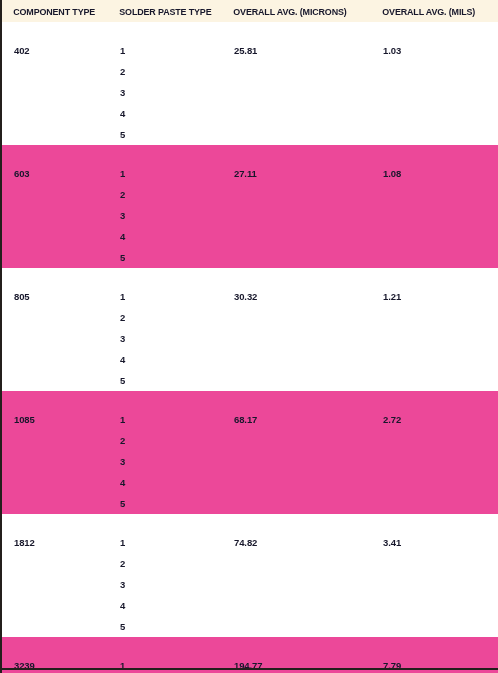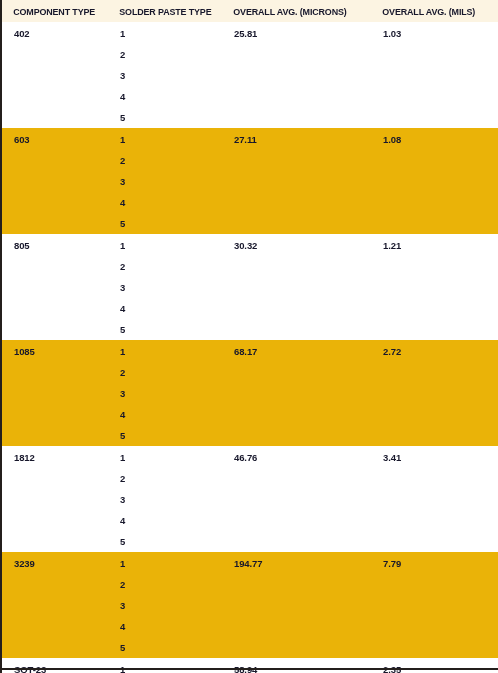--- a/index.html
+++ b/index.html
@@ -64,24 +64,24 @@
     font-weight: bold;
     letter-spacing: -0.1px;
     padding: 0 0 0 12px;
     vertical-align: middle;
     color: #17172b;
     white-space: nowrap;
     line-height: 21px;
   }
 
   tbody tr.band-white td { background: #ffffff; }
-  tbody tr.band-cream td { background: #eab308; margin-left: 36px; }
+  tbody tr.band-cream td { background: #ec4899; margin-left: 36px; }
 
   tbody tr.group-first td {
-    padding-top: 1px;
+    padding-top: 18px;
   }
 
   .cell-empty { color: transparent; }
 
   .bottom-rule {
     position: absolute;
     left: 0;
     top: 668px;
     width: 498px;
     height: 2px;
@@ -225,21 +225,21 @@
         </tr>
         <tr class="data-row band-cream">
           <td class="cell-empty"></td>
           <td>5</td>
           <td class="cell-empty"></td>
           <td class="cell-empty"></td>
         </tr>
         <tr class="data-row band-white group-first">
           <td>1812</td>
           <td>1</td>
-          <td>46.76</td>
+          <td>74.82</td>
           <td>3.41</td>
         </tr>
         <tr class="data-row band-white">
           <td class="cell-empty"></td>
           <td>2</td>
           <td class="cell-empty"></td>
           <td class="cell-empty"></td>
         </tr>
         <tr class="data-row band-white">
           <td class="cell-empty"></td>

